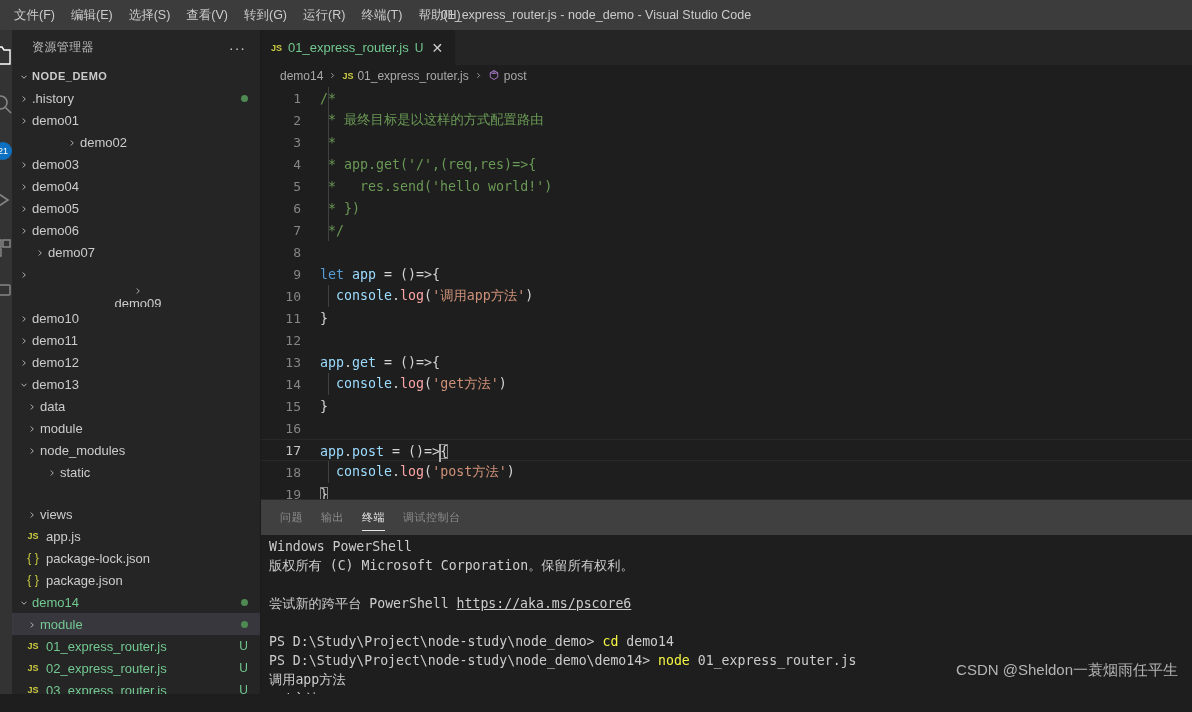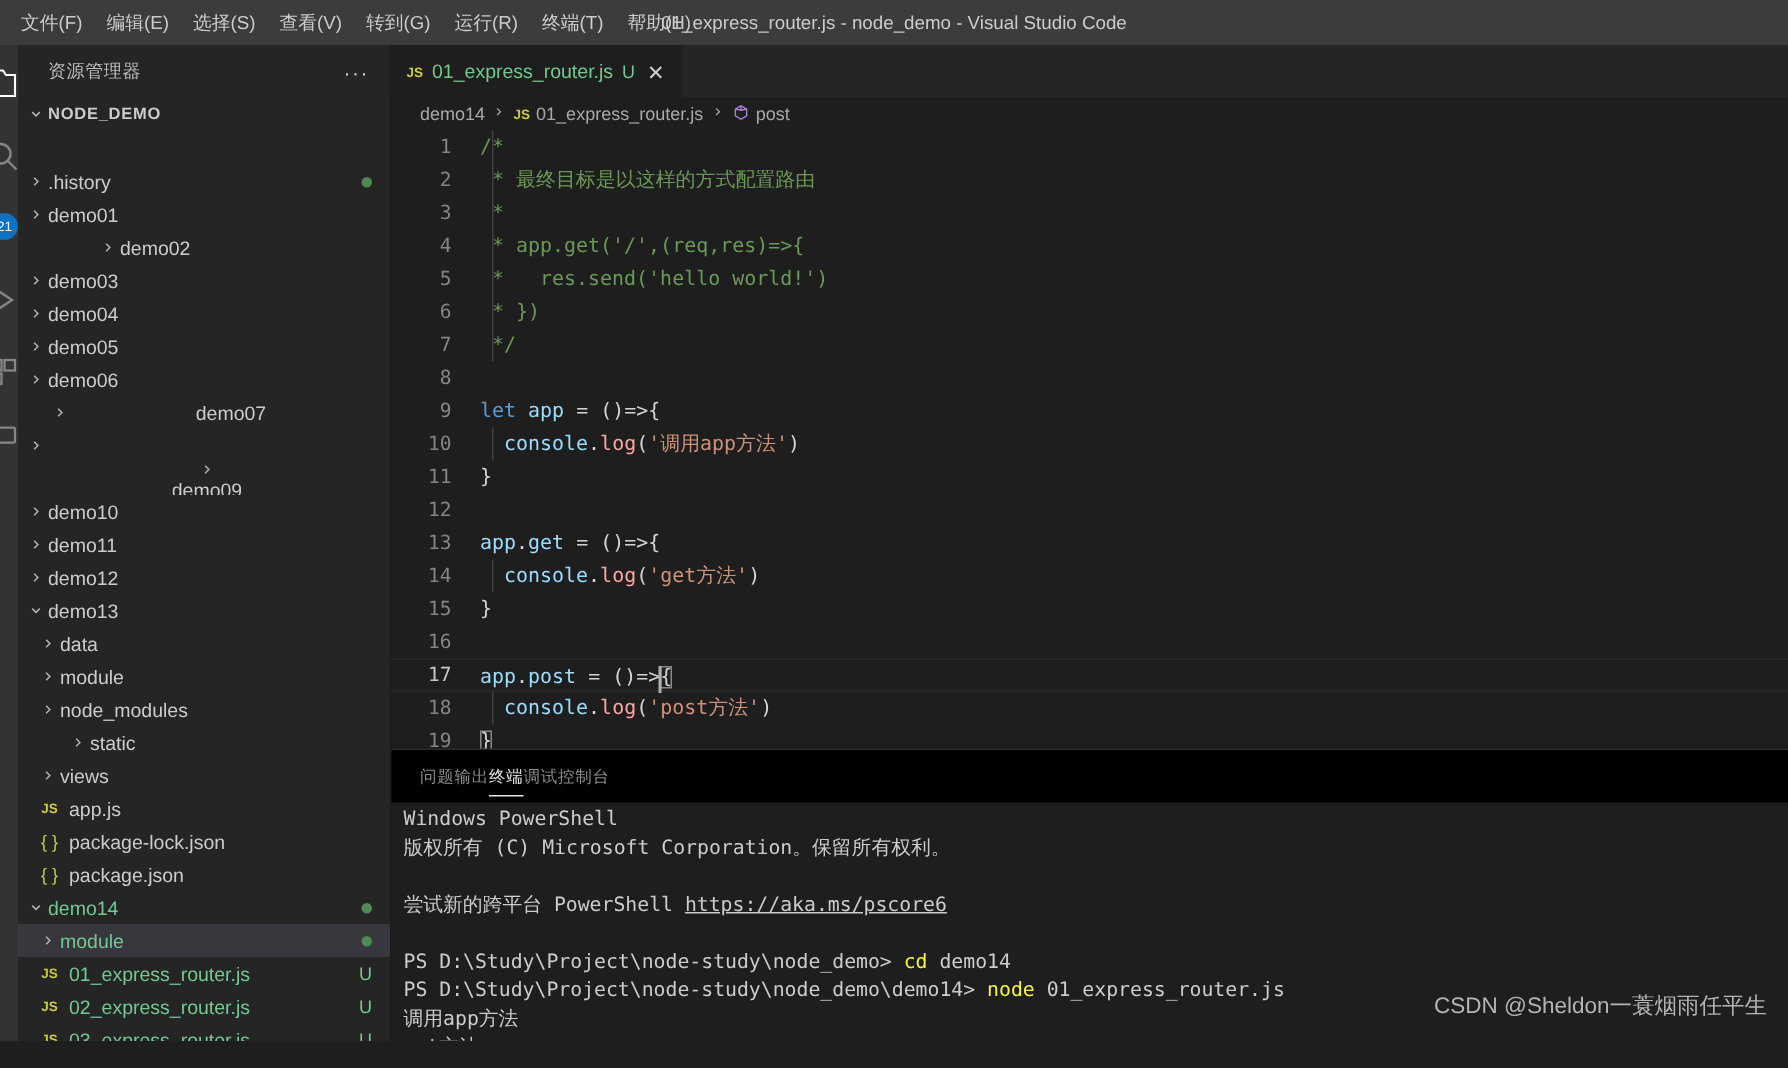--- a/index.html
+++ b/index.html
@@ -192,22 +192,22 @@
 
   
   .panel {
     height: 194px; min-height: 194px;
     background: #1e1e1e; display: flex; flex-direction: column;
     border-top: 1px solid #2b2b2b;
   }
   .panel-tabs {
     height: 35px; min-height: 35px;
     display: flex; align-items: center;
-    padding-left: 19px; 
-    background: #000000;
+    padding-left: 19px; gap: 18px;
+    background: #404040;
   }
   .panel-tab {
     font-size: 11px; color: #8c8c8c;
     height: 35px; display: flex; align-items: center;
     position: relative; letter-spacing: .5px;
   }
   .panel-tab.active { color: #e7e7e7; }
   .panel-tab.active::after {
     content: ""; position: absolute; left: 0; right: 0; bottom: 4px;
     height: 1px; background: #e7e7e7;
@@ -301,21 +301,21 @@
       <div class="tree">
         <div class="row root-row" style="padding-left:4px;">
           <span class="twisty">
             <svg viewBox="0 0 16 16" fill="none" stroke="currentColor" stroke-width="1.6">
                 <path d="M4 6l4 4 4-4"></path>
               </svg>
           </span>
           <span class="row-label">NODE_DEMO</span>
         </div>
         <div id="tree-items">
-            <div class="row" style="padding-left: 4px; margin-top: 23px;">
+            <div class="row" style="padding-left: 4px;">
               <span class="twisty"><svg viewBox="0 0 16 16" fill="none" stroke="currentColor" stroke-width="1.6">
                   <path d="M6 4l4 4-4 4"></path>
                 </svg></span>
               <span class="row-label">.history</span>
               <span class="deco-wrap">
                 <span class="dot green"></span>
               </span>
             </div>
             <div class="row" style="padding-left: 4px;">
               <span class="twisty"><svg viewBox="0 0 16 16" fill="none" stroke="currentColor" stroke-width="1.6">
@@ -346,21 +346,21 @@
                   <path d="M6 4l4 4-4 4"></path>
                 </svg></span>
               <span class="row-label">demo05</span>
             </div>
             <div class="row" style="padding-left: 4px;">
               <span class="twisty"><svg viewBox="0 0 16 16" fill="none" stroke="currentColor" stroke-width="1.6">
                   <path d="M6 4l4 4-4 4"></path>
                 </svg></span>
               <span class="row-label">demo06</span>
             </div>
-            <div class="row" style="padding-left: 20px; text-align: center;">
+            <div class="row" style="padding-left: 20px;">
               <span class="twisty"><svg viewBox="0 0 16 16" fill="none" stroke="currentColor" stroke-width="1.6">
                   <path d="M6 4l4 4-4 4"></path>
                 </svg></span>
               <span class="row-label">demo07</span>
             </div>
             <div class="row" style="padding-left: 4px;">
               <span class="twisty"><svg viewBox="0 0 16 16" fill="none" stroke="currentColor" stroke-width="1.6">
                   <path d="M6 4l4 4-4 4"></path>
                 </svg></span>
             </div>
@@ -411,21 +411,21 @@
                   <path d="M6 4l4 4-4 4"></path>
                 </svg></span>
               <span class="row-label">node_modules</span>
             </div>
             <div class="row" style="padding-left: 12px; margin-left: 20px;">
               <span class="twisty"><svg viewBox="0 0 16 16" fill="none" stroke="currentColor" stroke-width="1.6">
                   <path d="M6 4l4 4-4 4"></path>
                 </svg></span>
               <span class="row-label">static</span>
             </div>
-            <div class="row" style="padding-left: 12px;">
+            <div class="row" style="padding-left: 12px; margin-top: 20px;">
               <span class="twisty"><svg viewBox="0 0 16 16" fill="none" stroke="currentColor" stroke-width="1.6">
                   <path d="M6 4l4 4-4 4"></path>
                 </svg></span>
               <span class="row-label">views</span>
             </div>
             <div class="row" style="padding-left: 12px;">
               <span class="fi js">JS</span>
               <span class="row-label">app.js</span>
             </div>
             <div class="row" style="padding-left: 12px;">

